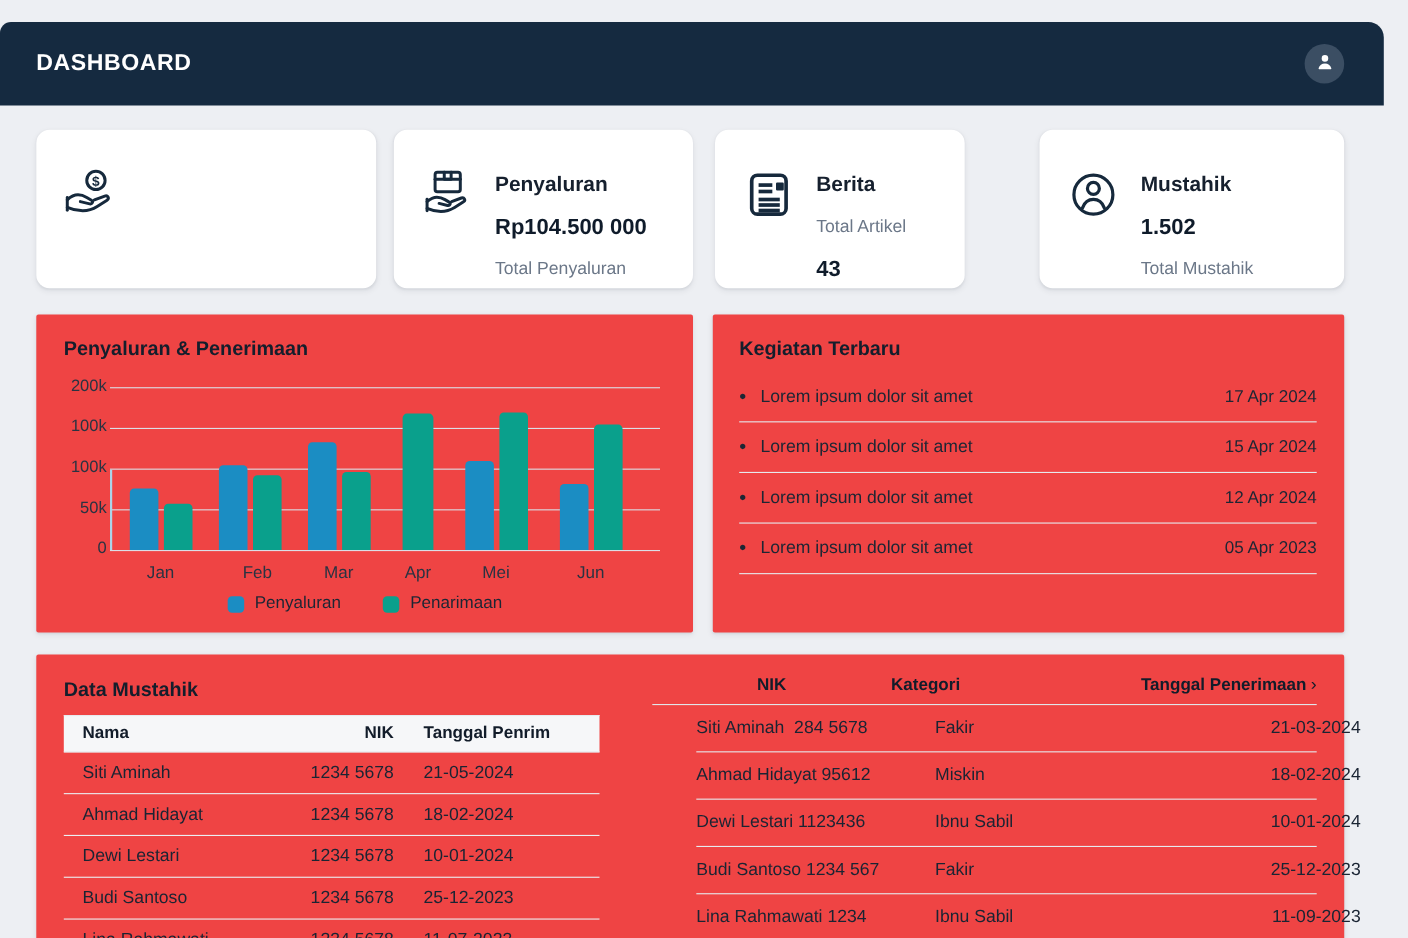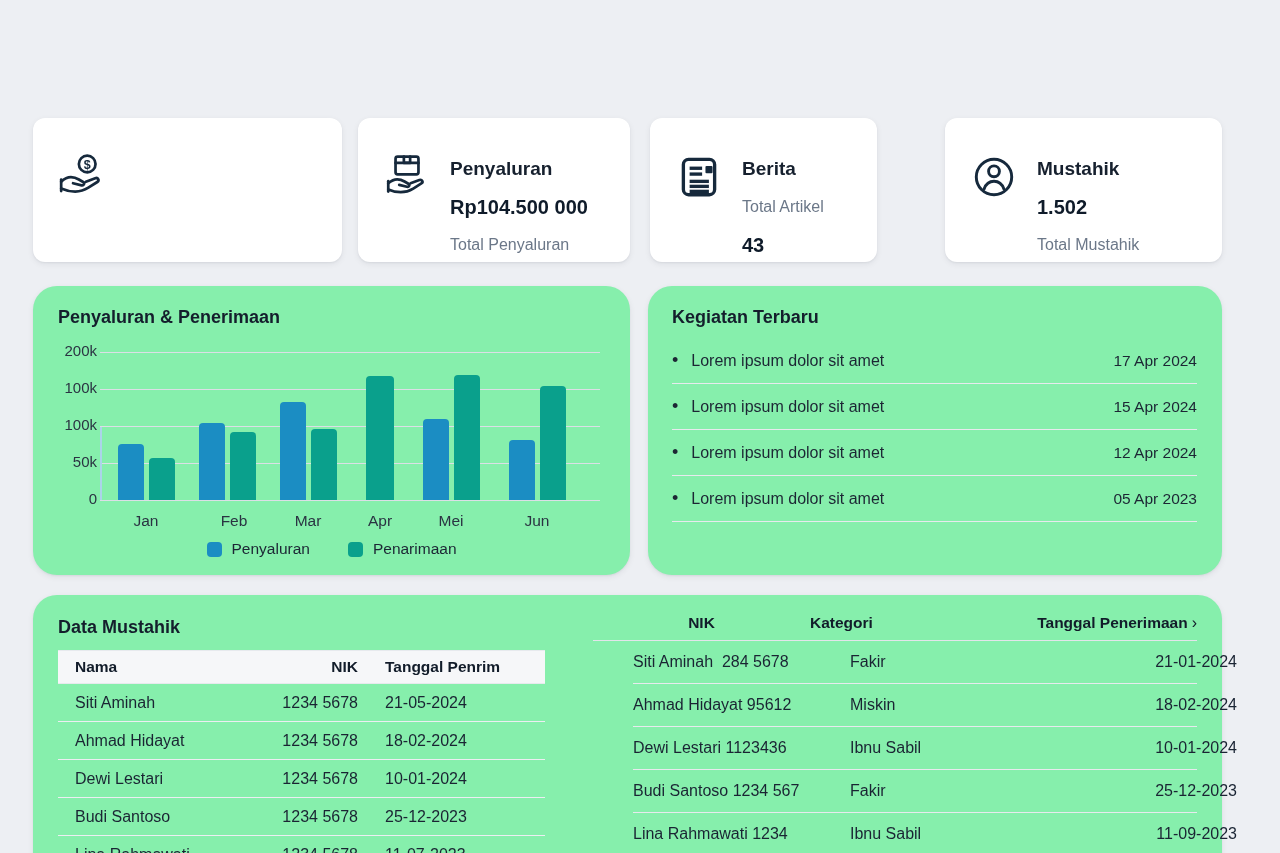--- a/index.html
+++ b/index.html
@@ -32,21 +32,21 @@
     display:flex; padding:32px 0 0 24px;
   }
   .card .cicon { width:50px; height:50px; flex:0 0 50px; margin-right:18px; margin-top:2px; }
   .cline { line-height:38px; white-space:nowrap; }
   .cline.title { font-size:19px; font-weight:700; color:#16202e; }
   .cline.value { font-size:20px; font-weight:700; color:#0f1b2a; }
   .cline.muted { font-size:16px; color:#6b7788; }
 
   
   .panel {
-    position:absolute; background:#86efac; border-radius:24px;
+    position:absolute; background:#ef4444; border-radius:2px;
     box-shadow:0 1px 2px rgba(15,23,42,.05), 0 2px 6px rgba(15,23,42,.07);
   }
   .panel-title { font-size:18px; font-weight:700; color:#141e2c; }
 
   
   #chart-panel { left:33px; top:286px; width:597px; height:289px; }
   #chart-panel .panel-title { position:absolute; left:25px; top:21px; }
   .gridline { position:absolute; height:1px; background:#dbdfe6; }
   .ytick { position:absolute; width:64px; text-align:right; font-size:15px; color:#2a3342; }
   .yaxisline { position:absolute; width:2px; background:#abd4ea; }
@@ -92,20 +92,31 @@
   #right-table .c3, #right-table .h3 { text-align:right; }
   #right-table .h3 { cursor:pointer; }
   .ws-pre { white-space:pre; }
   .chev { font-size:16px; font-weight:400; margin-left:4px; color:#121c2a; }
 </style>
 </head>
 <body>
 
 <div id="stage">
 
+  <header class="topbar">
+    <h1>DASHBOARD</h1>
+    <button class="avatar-btn">
+      <span>
+        <svg viewBox="0 0 24 24" width="21" height="21">
+          <circle cx="12" cy="8.1" r="3.4" fill="#ffffff"></circle>
+          <path d="M5.4 18.4c.8-3.3 3.5-5 6.6-5s5.8 1.7 6.6 5c.1.6-.3 1.1-.9 1.1H6.3c-.6 0-1-.5-.9-1.1z" fill="#ffffff"></path>
+        </svg>
+      </span>
+    </button>
+  </header>
 
   <div id="cards">
       <div class="card" style="left: 33px; width: 309px;">
         <div class="cicon"><svg viewBox="0 0 48 48" width="50" height="50" fill="none" stroke="#16293c" stroke-width="2.6" stroke-linecap="round" stroke-linejoin="round">
       <circle cx="29" cy="11.5" r="8"></circle>
       <text x="29" y="16" text-anchor="middle" font-size="12" font-weight="bold" stroke="none" fill="#16293c">$</text>
       <path d="M4 26.5v11"></path>
       <path d="M4 35c4.5 2 9 3 13.5 3 4.8 0 9-1.4 12.6-3.7l8.6-5.5c2.3-1.5.7-4.6-2-3.6l-9 3.4"></path>
       <path d="M4 28.5c3.2-3 6.3-4.4 9.4-4.4 2.6 0 5.1.8 7.6 2.3l4.1 2.4c1.9 1.1.7 3.7-1.5 3.2l-8.2-2"></path>
     </svg></div>
@@ -264,21 +275,21 @@
     <div class="dgrid" id="right-table">
         <div class="drow dheader">
           <div class="h1"><span>NIK</span></div>
           <div class="h2"><span>Kategori</span></div>
           <div class="h3"><span>Tanggal Penerimaan</span><span class="chev">›</span></div>
         </div>
         <div class="dbody">
           <div class="drow">
             <div class="c1 ws-pre">Siti Aminah  284 5678</div>
             <div class="c2">Fakir</div>
-            <div class="c3">21-01-2024</div>
+            <div class="c3">21-03-2024</div>
           </div>
           <div class="drow">
             <div class="c1 ws-pre">Ahmad Hidayat 95612</div>
             <div class="c2">Miskin</div>
             <div class="c3">18-02-2024</div>
           </div>
           <div class="drow">
             <div class="c1 ws-pre">Dewi Lestari 1123436</div>
             <div class="c2">Ibnu Sabil</div>
             <div class="c3">10-01-2024</div>

